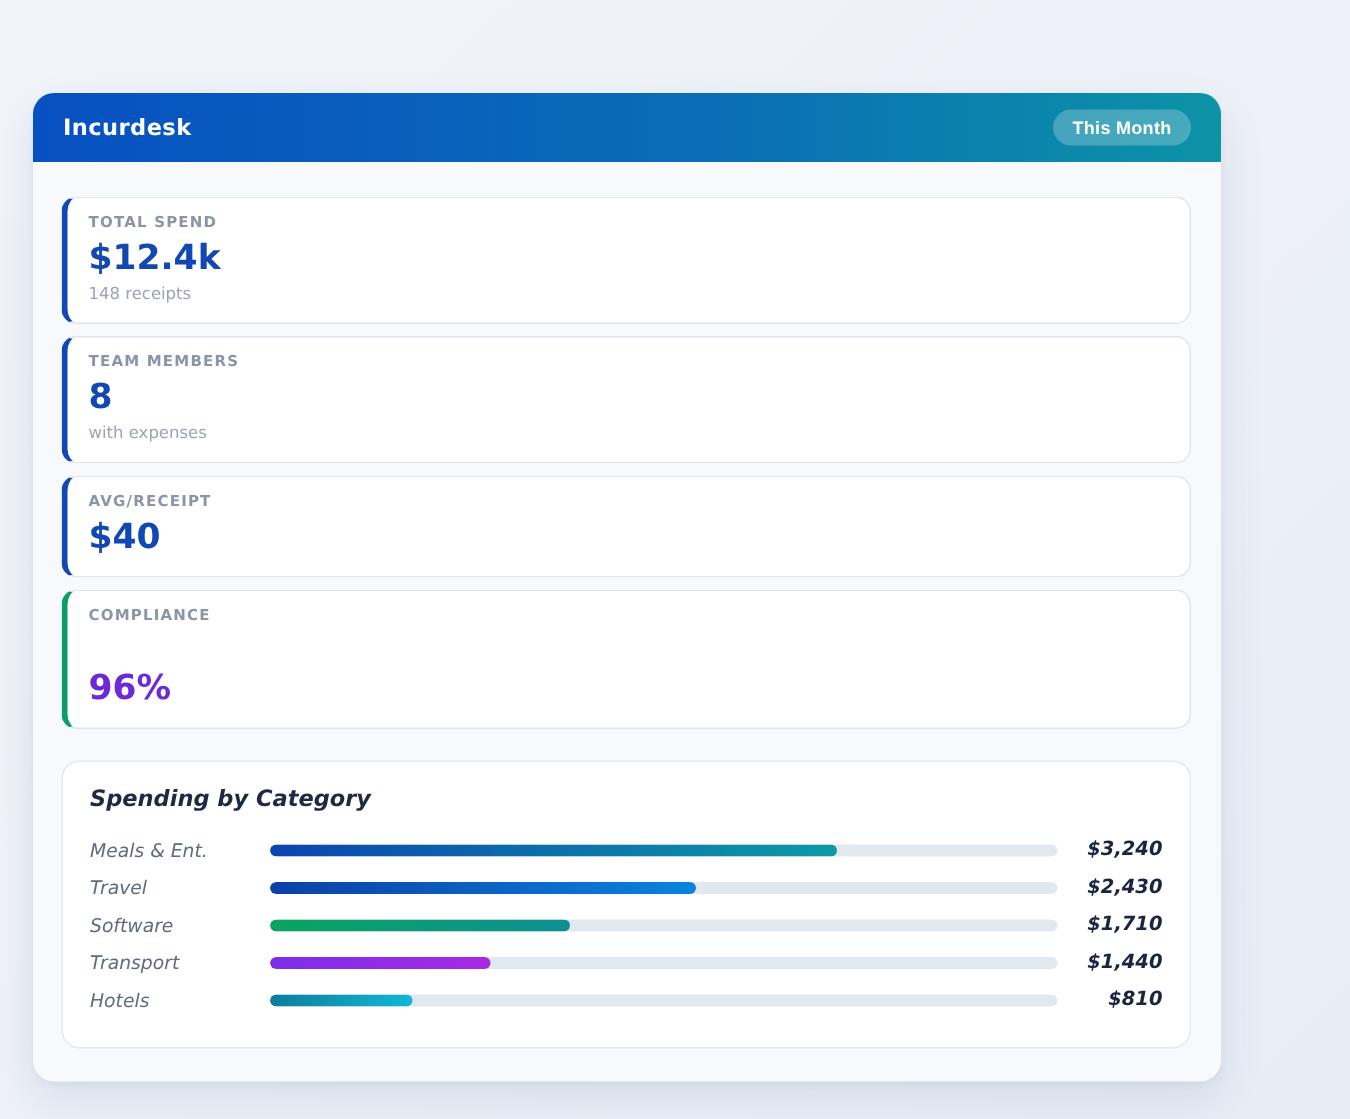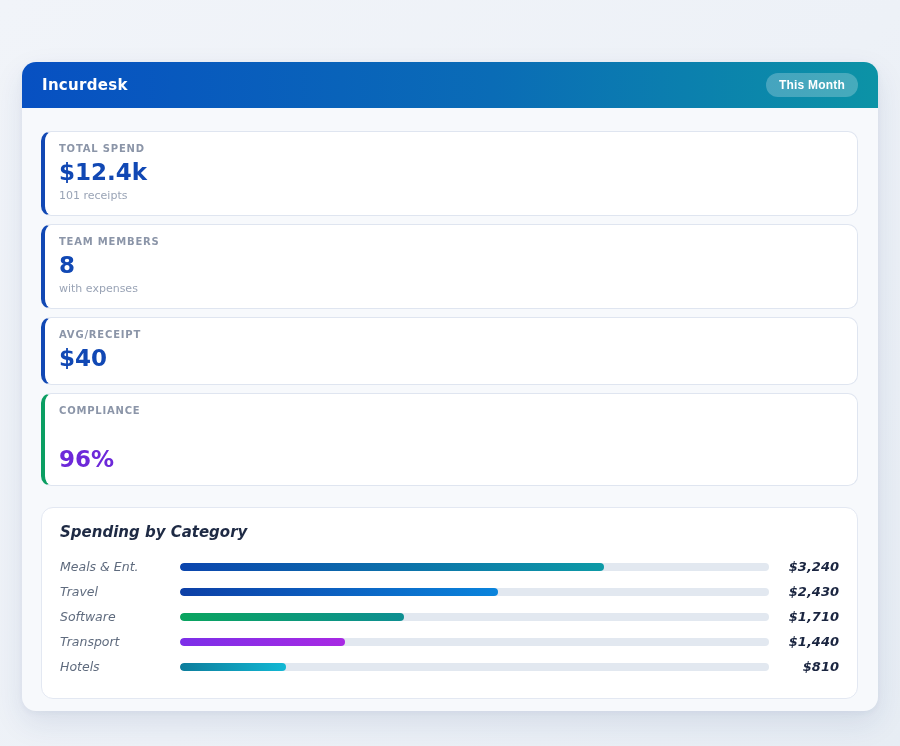--- a/index.html
+++ b/index.html
@@ -6,21 +6,21 @@
   html, body { width: 900px; height: 746px; }
   body {
     font-family: "DejaVu Sans", "Liberation Sans", sans-serif;
     background: linear-gradient(135deg, #f1f4f9 0%, #edf1f7 55%, #e7edf4 100%);
     position: relative;
     overflow: hidden;
   }
   .panel {
     position: absolute;
     left: 22px; top: 62px;
-    width: 856px;
+    width: 792px;
     border-radius: 14px;
     overflow: hidden;
     background: #f7f9fc;
     box-shadow: 0 12px 30px rgba(30, 60, 120, 0.10), 0 2px 6px rgba(30,60,120,0.05);
   }
   .panel-header {
     height: 46px;
     background: linear-gradient(90deg, #0750c2 0%, #0a6cb6 55%, #0c93a6 100%);
     display: flex;
     align-items: center;
@@ -37,21 +37,21 @@
     background: rgba(255,255,255,0.24);
     color: #ffffff;
     font-size: 12px;
     font-weight: bold;
     padding: 5px 13px;
     border-radius: 999px;
     border: none;
     cursor: pointer;
     letter-spacing: 0.2px;
   }
-  .panel-body { padding: 23px 20px 12px 19px; }
+  .panel-body { padding: 23px 20px 22px 19px; }
   .stat-card {
     background: #ffffff;
     border: 1px solid #dfe5f0;
     border-left-width: 4px;
     border-left-style: solid;
     border-radius: 10px;
     padding: 11px 16px 11px 14px;
     margin-bottom: 8px;
   }
   .stat-label {
@@ -122,21 +122,21 @@
   <div class="panel-header">
     <div class="app-title">Incurdesk</div>
     <button class="period-badge">This Month</button>
   </div>
 
   <div class="panel-body">
 
     <div class="stat-card" style="border-left-color: rgb(17, 72, 180);">
       <div class="stat-label">TOTAL SPEND</div>
       <div class="stat-value" style="color: rgb(17, 72, 180);">$12.4k</div>
-      <div class="stat-sub">101 receipts</div>
+      <div class="stat-sub">148 receipts</div>
     </div>
 
     <div class="stat-card" style="border-left-color: rgb(17, 72, 180);">
       <div class="stat-label">TEAM MEMBERS</div>
       <div class="stat-value" style="color: rgb(17, 72, 180);">8</div>
       <div class="stat-sub">with expenses</div>
     </div>
 
     <div class="stat-card" style="border-left-color: rgb(17, 72, 180);">
       <div class="stat-label">AVG/RECEIPT</div>

